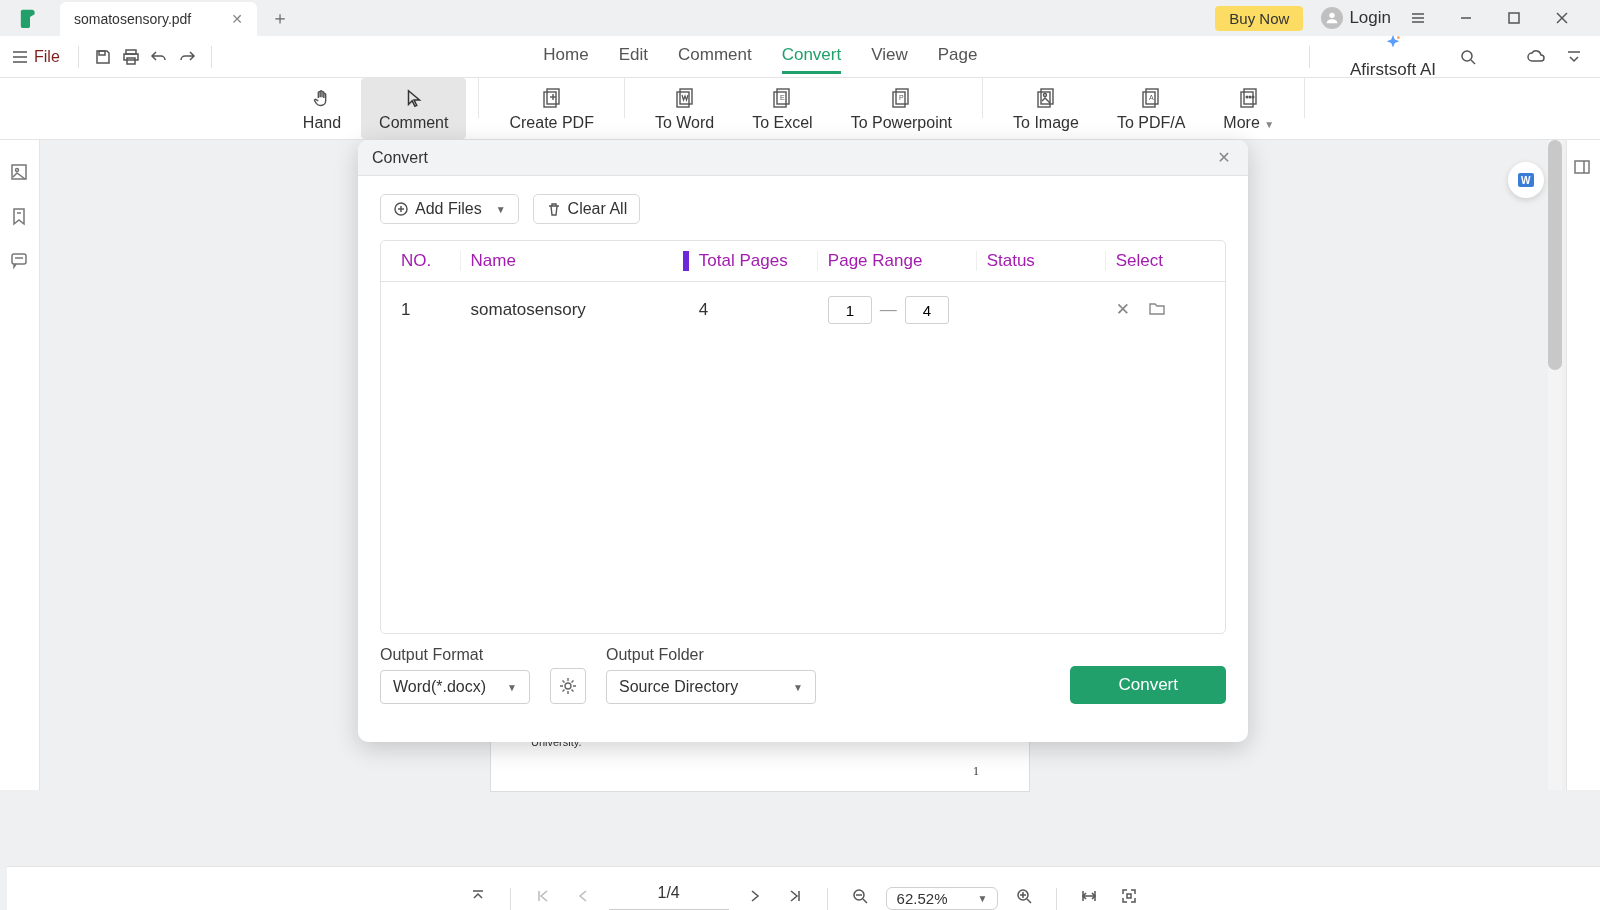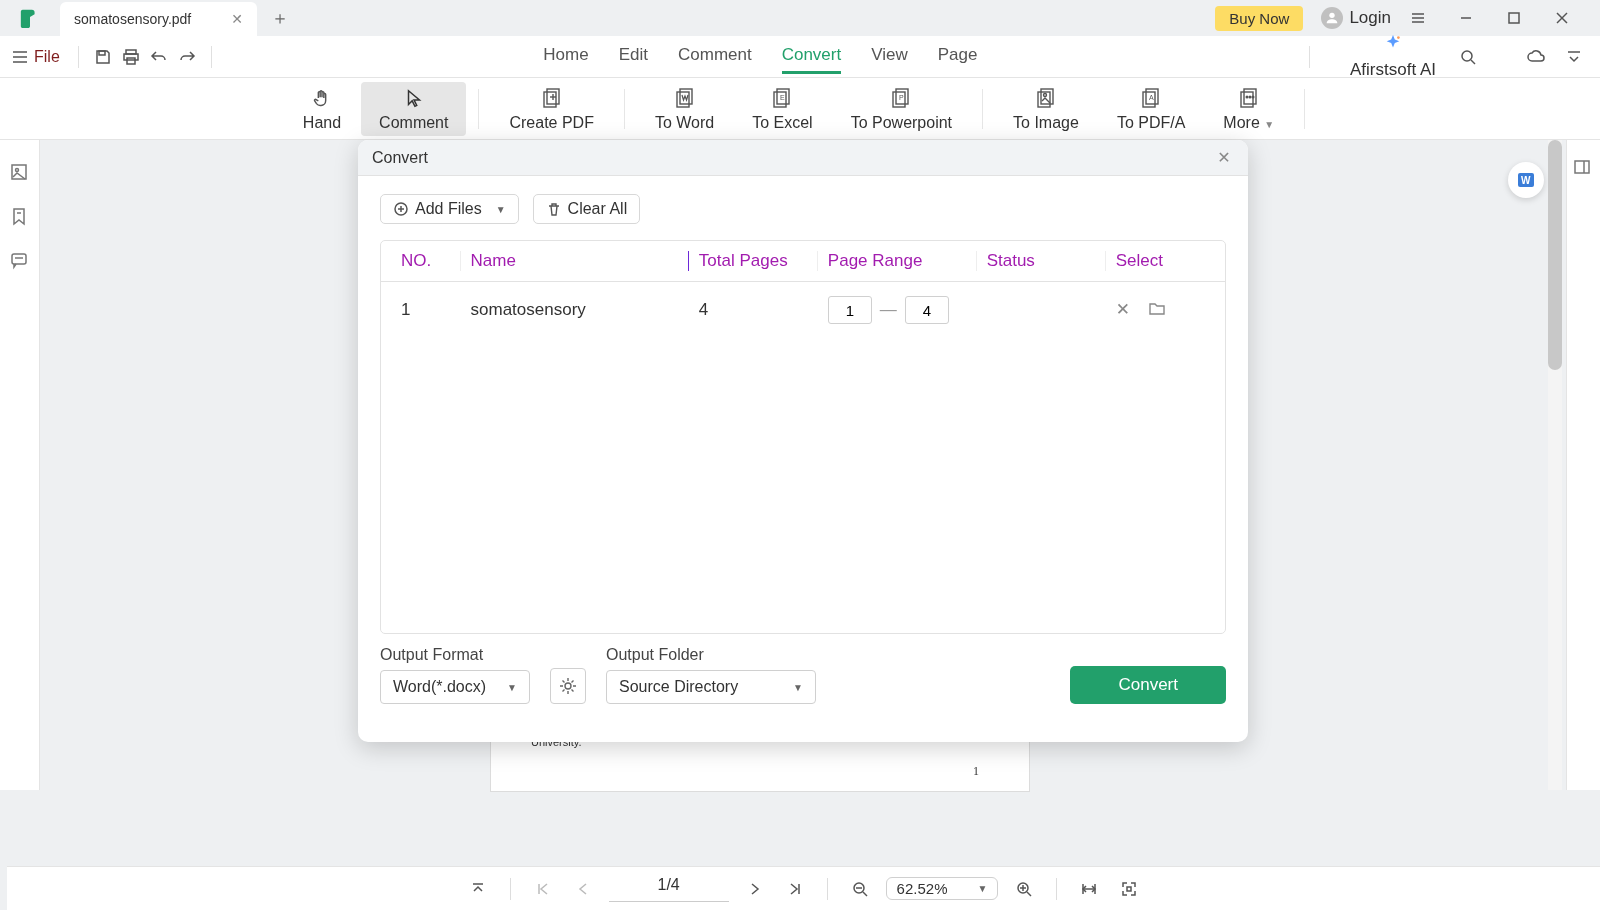--- a/index.html
+++ b/index.html
@@ -25,21 +25,21 @@
 .tool-divider { width: 1px; height: 22px; background: #e0e0e0; margin: 0 10px; }
 .small-tool { width: 28px; height: 28px; display: flex; align-items: center; justify-content: center; color: #555; cursor: pointer; }
 .nav-tabs { display: flex; gap: 30px; margin-left: auto; margin-right: auto;}
 .nav-tab { font-size: 17px; color: #555; padding: 6px 0; cursor: pointer; }
 .nav-tab.active { color: #22a06b; border-bottom: 3px solid #22a06b; }
 .ai-brand { display: flex; align-items: center; gap: 8px; font-size: 17px; color: #333; margin-left: 30px; flex-direction: column;}
 .ai-sparkle { width: 18px; height: 18px; }
 .cloud-group { display:flex; gap:10px; margin-left: 40px;}
 
 
-.ribbon { height: 62px; background: #ffffff; border-bottom: 1px solid #e4e4e4; display: flex; align-items: center; justify-content: center; gap: 2px; }
+.ribbon { height: 62px; background: #ffffff; border-bottom: 1px solid #e4e4e4; display: flex; justify-content: center; gap: 2px; }
 .ribbon-item { display: flex; flex-direction: column; align-items: center; justify-content: center; gap: 2px; padding: 4px 18px; cursor: pointer; font-size: 16px; color: #333; border-radius: 4px; }
 .ribbon-item.selected { background: #e6e6e6; }
 .ribbon-icon { width: 26px; height: 26px; display: flex; align-items: center; justify-content: center; }
 .ribbon-sep { width: 1px; height: 40px; background: #e6e6e6; margin: 0 10px; }
 
 
 .main { position: relative; height: 650px; background: #eef0f2; }
 .left-sidebar { position: absolute; left: 0; top: 0; width: 40px; height: 100%; background: #ffffff; border-right: 1px solid #e4e4e4; display: flex; flex-direction: column; align-items: center; gap: 22px; padding-top: 22px; }
 .side-icon { width: 22px; height: 22px; color: #777; cursor: pointer; }
 .right-sidebar { position: absolute; right: 0; top: 0; width: 34px; height: 100%; background: #ffffff; border-left: 1px solid #e4e4e4; display: flex; flex-direction: column; align-items: center; padding-top: 18px; }
@@ -56,42 +56,42 @@
 .dialog { position: absolute; left: 358px; top: 0; width: 890px; height: 602px; background: #ffffff; border-radius: 10px; box-shadow: 0 6px 24px rgba(0,0,0,0.18); overflow: hidden; }
 .dialog-header { height: 36px; background: #f1f3f5; border-bottom: 1px solid #e2e2e2; display: flex; align-items: center; padding: 0 14px; font-size: 16px; color: #333; }
 .dialog-close { margin-left: auto; color: #888; cursor: pointer; width: 20px; height: 20px; display:flex; align-items:center; justify-content:center;}
 .dialog-body { padding: 18px 22px 0 22px; }
 .dialog-actions { display: flex; gap: 14px; margin-bottom: 16px; }
 .btn-outline { border: 1px solid #d8d8d8; border-radius: 5px; padding: 5px 12px; display: flex; align-items: center; gap: 6px; font-size: 16px; color: #333; cursor: pointer; background: #fff; }
 .btn-outline .caret { margin-left: 8px; font-size: 10px; color: #666; }
 .table-wrap { border: 1px solid #e2e2e2; border-radius: 5px; height: 394px; }
 .table-head { display: flex; padding: 10px 20px; font-size: 17px; color: #a21caf; border-bottom: 1px solid #e2e2e2; }
 .col-no { width: 60px; border-right:1px solid #eee; }
-.col-name { width: 230px; padding-left:10px; border-right:1px solid #6d28d9;}
+.col-name { width: 230px; padding-left:10px; border-right:6px solid #6d28d9;}
 .col-pages { width: 130px; padding-left:10px; border-right:1px solid #eee;}
 .col-range { width: 160px; padding-left:10px; border-right:1px solid #eee;}
 .col-status { width: 130px; padding-left:10px; border-right:1px solid #eee;}
 .col-option { width: 100px; padding-left:10px;}
 .table-row { display: flex; padding: 14px 20px; font-size: 17px; color: #333; align-items: center;}
 .range-inputs { display: flex; align-items: center; gap: 8px; }
 .range-input { width: 44px; height: 28px; border: 1px solid #d0d0d0; border-radius: 3px; text-align: center; font-size: 15px; }
 .range-dash { color: #999; }
 .option-group { display: flex; gap: 18px; color: #888;}
 .option-icon { cursor: pointer; }
 
 .dialog-footer { display: flex; align-items: flex-end; padding: 12px 22px 20px 22px; gap: 20px;}
 .field-group { display: flex; flex-direction: column; gap: 6px; }
 .field-label { font-size: 16px; color: #444; }
 .select-like { border: 1px solid #d0d0d0; border-radius: 4px; padding: 7px 12px; display: flex; align-items: center; justify-content: space-between; font-size: 16px; color: #333; cursor: pointer; gap: 20px;}
 .select-like .caret { font-size: 10px; color: #666; }
 .gear-btn { width: 36px; height: 36px; border: 1px solid #d0d0d0; border-radius: 4px; display: flex; align-items: center; justify-content: center; color: #666; cursor: pointer;}
 .convert-btn { margin-left: auto; background: #22a06b; color: #fff; border-radius: 5px; padding: 9px 48px; font-size: 17px; cursor: pointer; border: none;}
 
 
-.bottombar { position: absolute; bottom: 0; left: 0; right: 0; height: 44px; background: #ffffff; border-top: 1px solid #e4e4e4; display: flex; align-items: center; justify-content: center; gap: 12px; margin-left: 7px; }
+.bottombar { position: absolute; bottom: 0; left: 0; right: 0; height: 44px; background: #ffffff; border-top: 1px solid #e4e4e4; display: flex; align-items: flex-end; justify-content: center; gap: 12px; margin-left: 7px; }
 .nav-btn { width: 28px; height: 28px; display: flex; align-items: center; justify-content: center; color: #555; cursor: pointer;}
 .nav-btn.dim { color: #bbb; }
 .page-indicator { width: 120px; height: 26px; border-bottom: 1px solid #ccc; text-align: center; font-size: 16px; color: #333; }
 .zoom-select { border: 1px solid #d0d0d0; border-radius: 6px; padding: 2px 10px; display: flex; align-items: center; gap: 30px; font-size: 15px; color: #333; cursor: pointer;}
 .bb-sep { width: 1px; height: 22px; background: #ddd; margin: 0 6px; }
 </style>
 </head>
 <body>
 
 <div class="titlebar">

